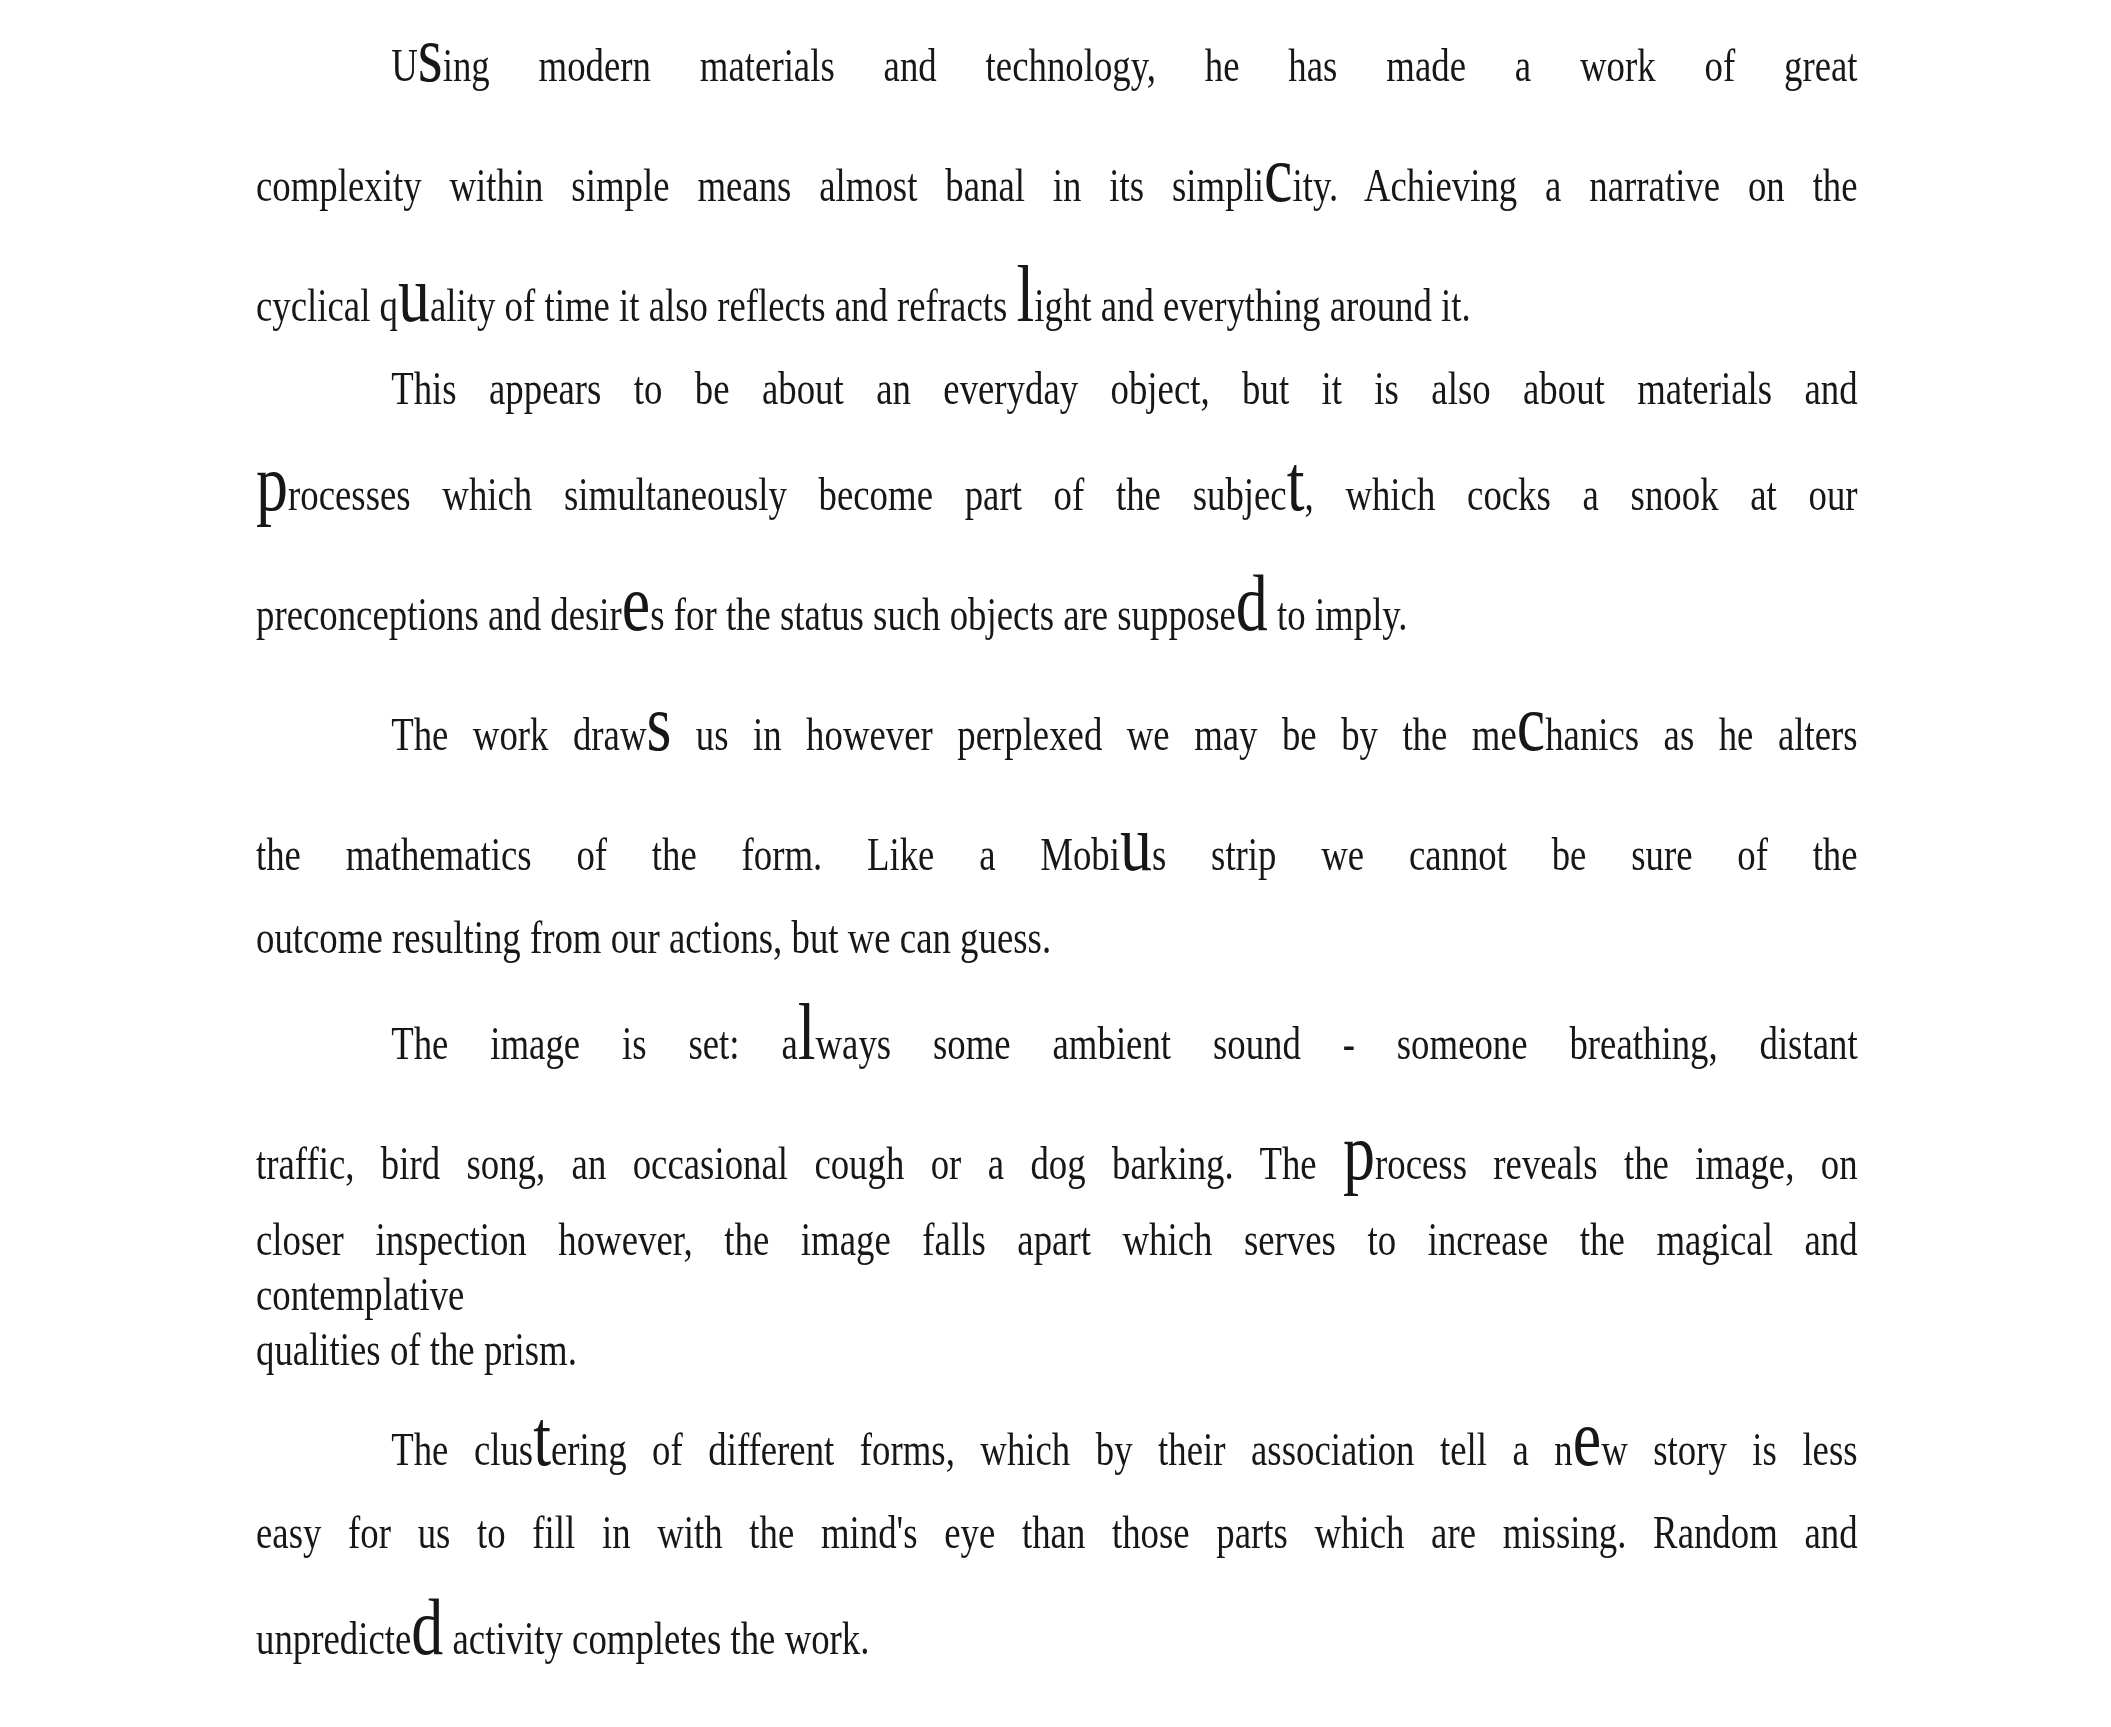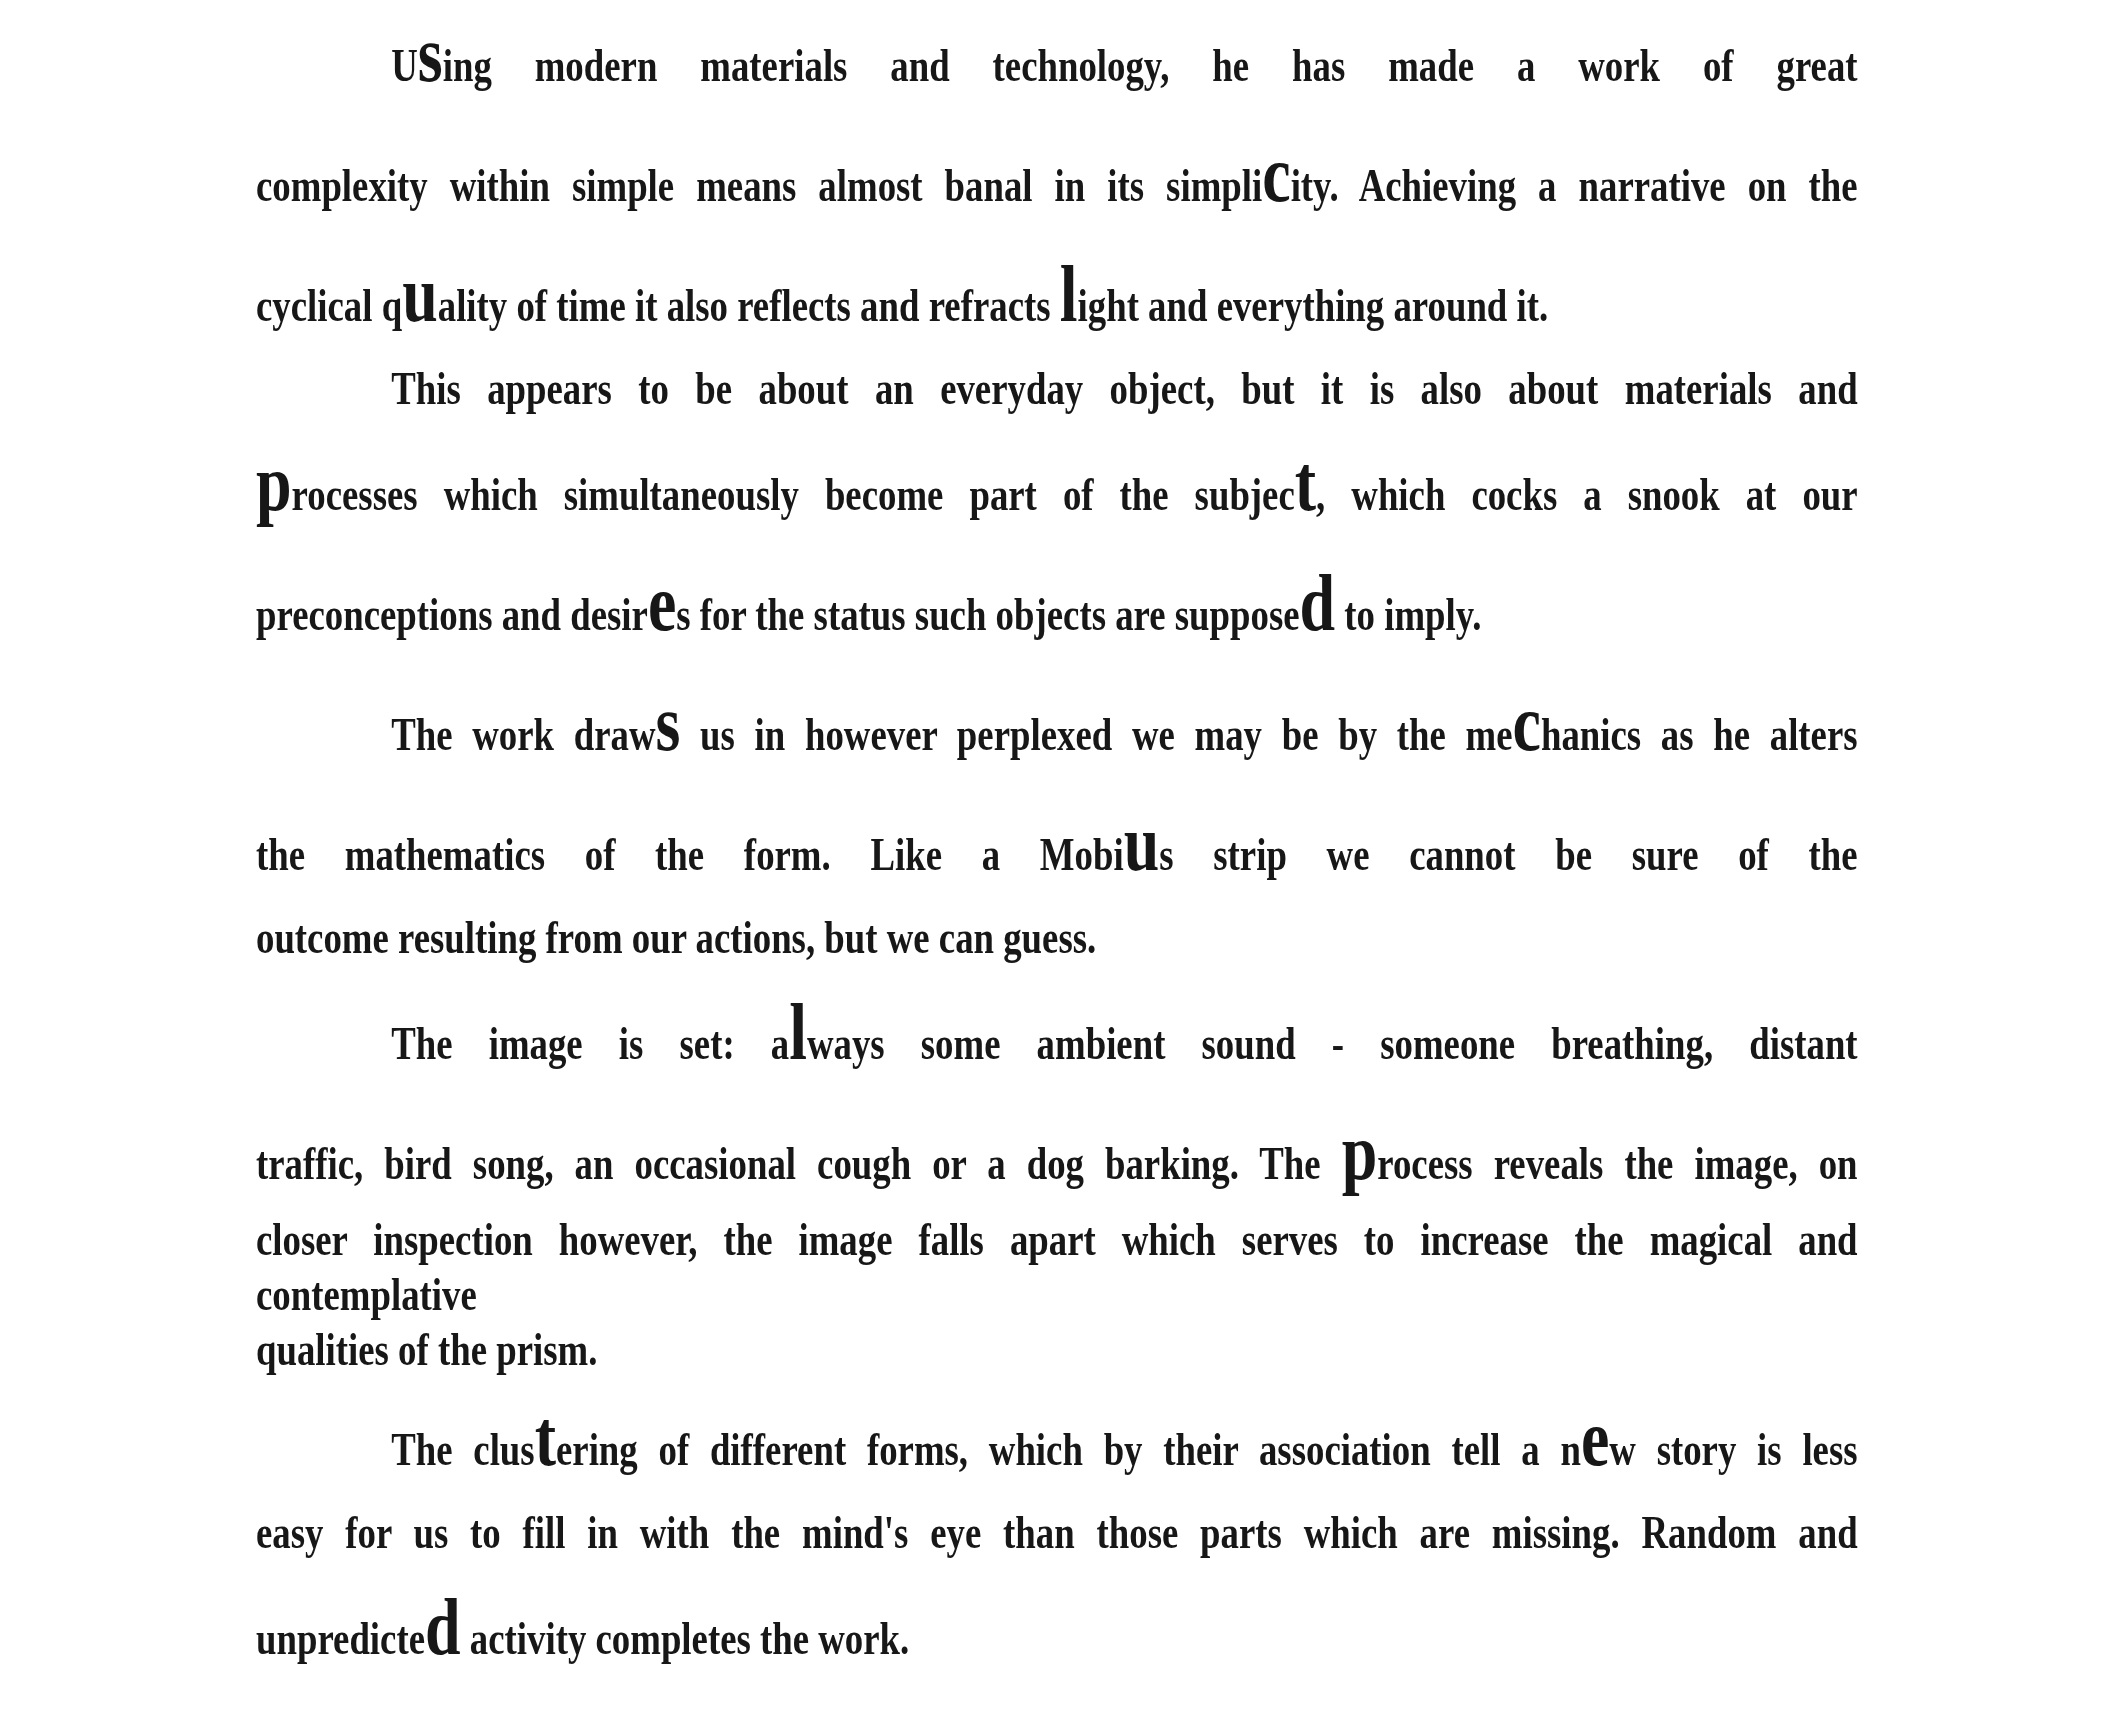--- a/index.html
+++ b/index.html
@@ -10,21 +10,20 @@
     width: 2112px;
     height: 1727px;
     background: #ffffff;
     overflow: hidden;
     position: relative;
     font-family: "Liberation Serif", "DejaVu Serif", serif;
   }
   .page {
     position: absolute;
     inset: 0;
-    font-weight: bold;
   }
   
   .text-block {
     position: absolute;
     left: 256px;
     top: -6px;
     width: 2002px;
     transform: scaleX(0.8);
     transform-origin: 0 0;
     color: #171717;

